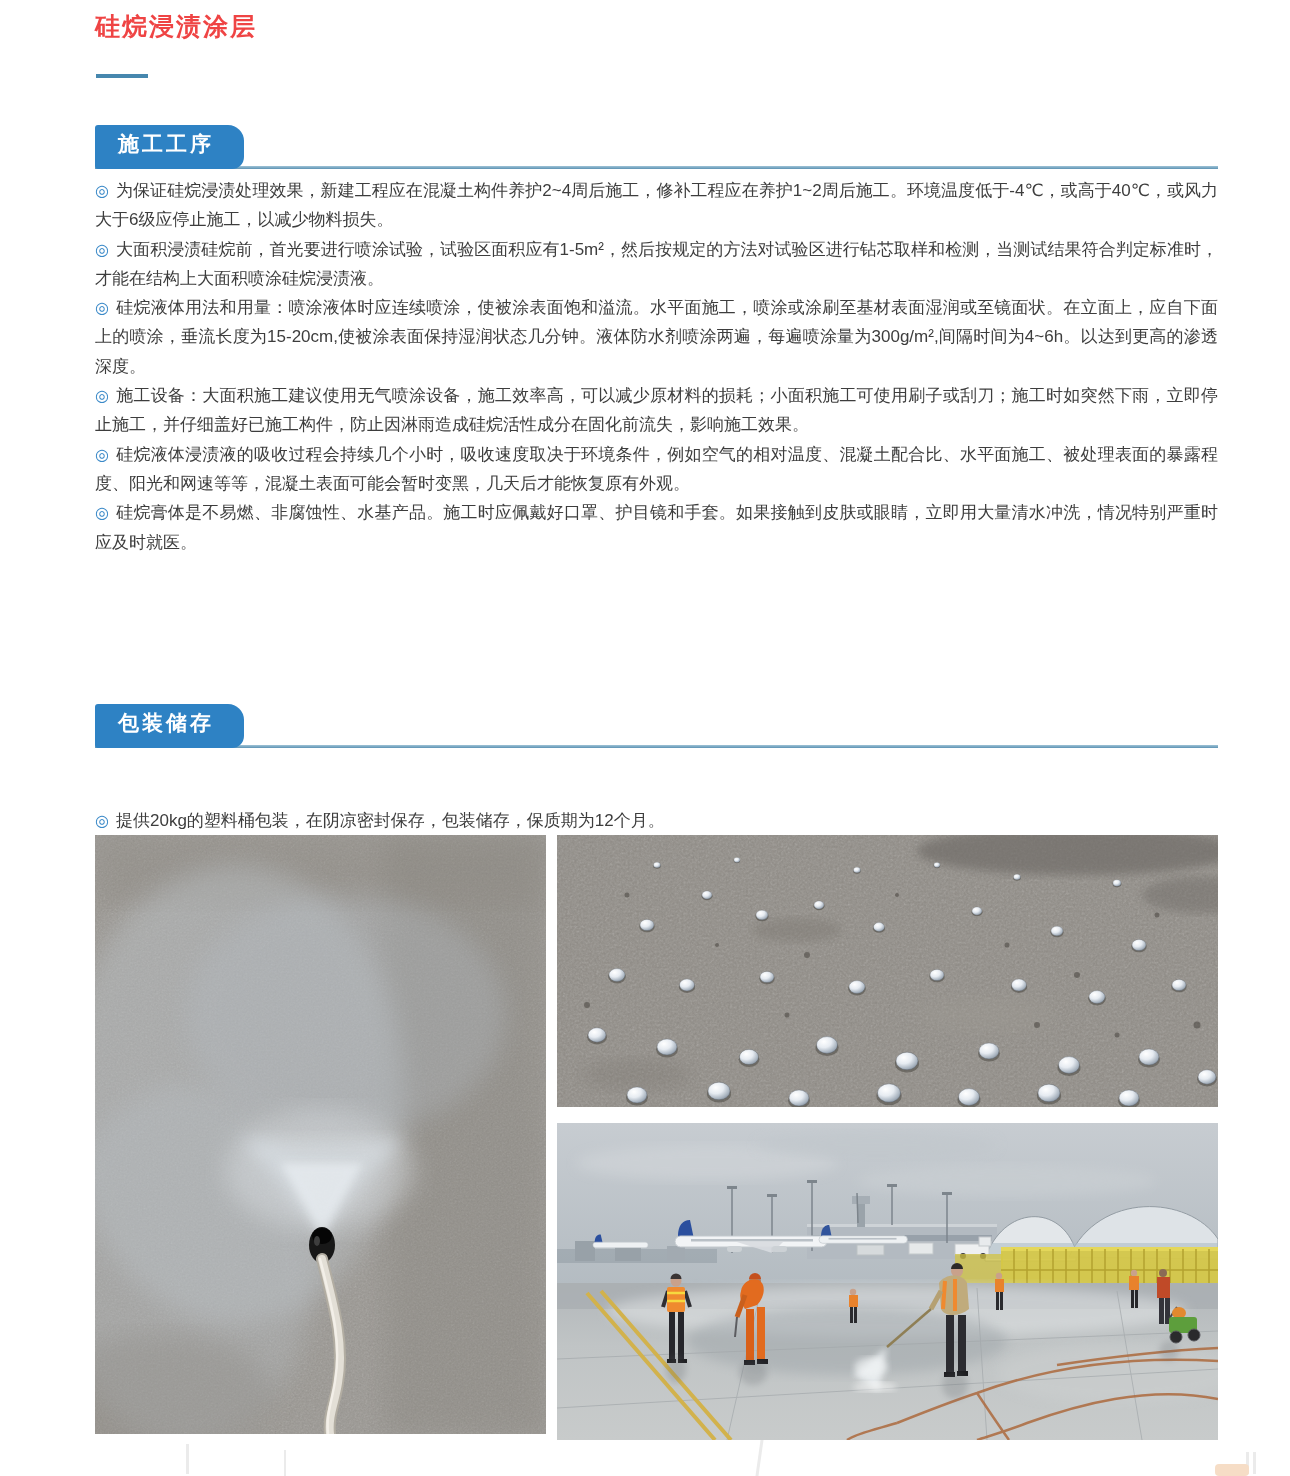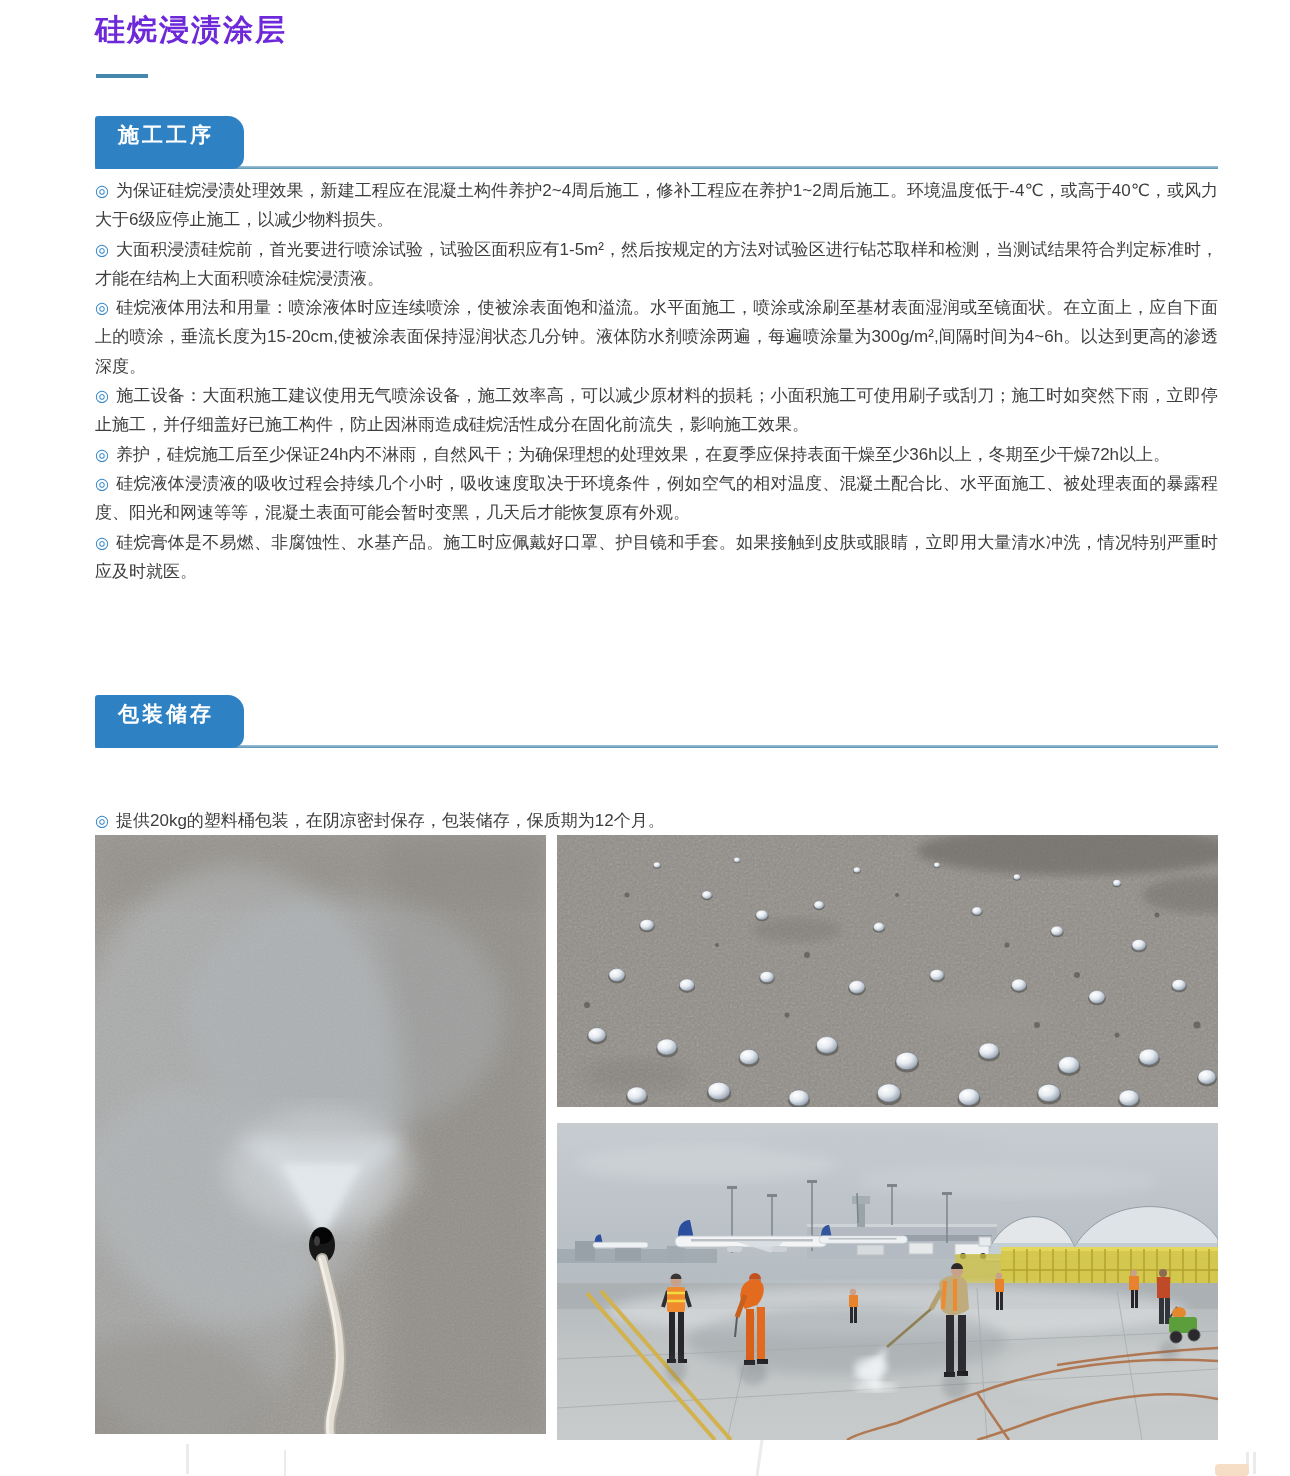--- a/index.html
+++ b/index.html
@@ -3,32 +3,32 @@
 <meta charset="utf-8">
 <style>
   html,body{margin:0;padding:0;}
   body{
     width:1290px;height:1476px;position:relative;background:#ffffff;
     font-family:"Liberation Sans","DejaVu Sans",sans-serif;overflow:hidden;
   }
   .abs{position:absolute;}
   
   #page-title{
-    left:95px;top:10px;font-size:30px;font-weight:bold;color:#6d28d9;
+    left:95px;top:10px;font-size:25px;font-weight:bold;color:#ef4444;
     letter-spacing:2px;
   }
   #title-rule{left:96px;top:74px;width:52px;height:4px;background:#4687ae;}
   
   .section-head{left:95px;width:1123px;height:39px;}
   .section-rule{position:absolute;left:0;right:0;bottom:0;height:3px;
     background:linear-gradient(#9fc3d6,#5d93b4);}
   .section-badge{
     position:absolute;left:0;bottom:0;background:#2e82c4;color:#fff;
     font-size:21px;font-weight:bold;letter-spacing:3px;line-height:37px;
-    padding:0 30px 16px 23px;border-radius:3px 16px 12px 3px;z-index:2;
+    padding:0 30px 7px 23px;border-radius:3px 16px 12px 3px;z-index:2;
   }
   
   .section-body{left:95px;width:1123px;}
   .bullet{
     margin:0;font-size:17px;line-height:29.3px;color:#3d3d3d;
     text-align:justify;text-justify:inter-ideograph;
   }
   .bullet .mark{color:#3a89c8;margin-right:7px;font-size:16px;}
   
   .photo{overflow:hidden;background:#9a9792;}
@@ -48,21 +48,20 @@
 <div class="abs section-head" style="top:130px;">
   <div class="section-rule"></div>
   <div class="section-badge">施工工序</div>
 </div>
 
 <div class="abs section-body" style="top:176px;">
   <p class="bullet"><span class="mark">◎</span><span>为保证硅烷浸渍处理效果，新建工程应在混凝土构件养护2~4周后施工，修补工程应在养护1~2周后施工。环境温度低于-4℃，或高于40℃，或风力大于6级应停止施工，以减少物料损失。</span></p>
   <p class="bullet"><span class="mark">◎</span><span>大面积浸渍硅烷前，首光要进行喷涂试验，试验区面积应有1-5m²，然后按规定的方法对试验区进行钻芯取样和检测，当测试结果符合判定标准时，才能在结构上大面积喷涂硅烷浸渍液。</span></p>
   <p class="bullet"><span class="mark">◎</span><span>硅烷液体用法和用量：喷涂液体时应连续喷涂，使被涂表面饱和溢流。水平面施工，喷涂或涂刷至基材表面湿润或至镜面状。在立面上，应自下面上的喷涂，垂流长度为15-20cm,使被涂表面保持湿润状态几分钟。液体防水剂喷涂两遍，每遍喷涂量为300g/m²,间隔时间为4~6h。以达到更高的渗透深度。</span></p>
   <p class="bullet"><span class="mark">◎</span><span>施工设备：大面积施工建议使用无气喷涂设备，施工效率高，可以减少原材料的损耗；小面积施工可使用刷子或刮刀；施工时如突然下雨，立即停止施工，并仔细盖好已施工构件，防止因淋雨造成硅烷活性成分在固化前流失，影响施工效果。</span></p>
-  <p class="bullet"><span class="mark">◎</span><span>养护，硅烷施工后至少保证24h内不淋雨，自然风干；为确保理想的处理效果，在夏季应保持表面干燥至少36h以上，冬期至少干燥72h以上。</span></p>
   <p class="bullet"><span class="mark">◎</span><span>硅烷液体浸渍液的吸收过程会持续几个小时，吸收速度取决于环境条件，例如空气的相对温度、混凝土配合比、水平面施工、被处理表面的暴露程度、阳光和网速等等，混凝土表面可能会暂时变黑，几天后才能恢复原有外观。</span></p>
   <p class="bullet"><span class="mark">◎</span><span>硅烷膏体是不易燃、非腐蚀性、水基产品。施工时应佩戴好口罩、护目镜和手套。如果接触到皮肤或眼睛，立即用大量清水冲洗，情况特别严重时应及时就医。</span></p>
 </div>
 
 <div class="abs section-head" style="top:709px;">
   <div class="section-rule"></div>
   <div class="section-badge">包装储存</div>
 </div>
 
 <div class="abs section-body" style="top:786px;margin-top:20px;">

